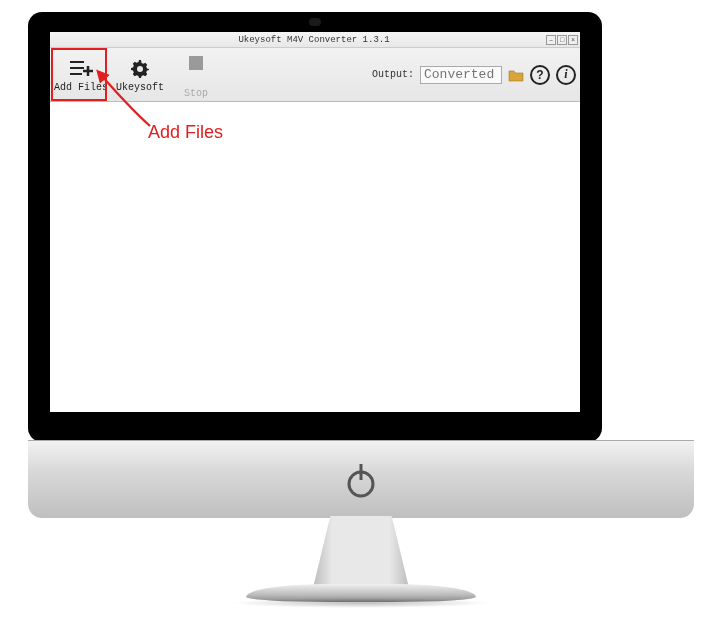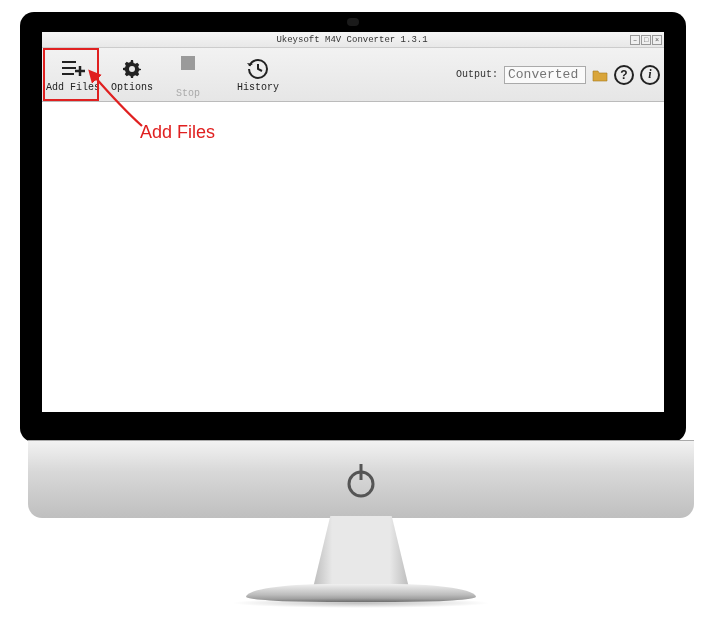--- a/index.html
+++ b/index.html
@@ -8,22 +8,22 @@
       height: 630px;
       background: #fff;
       font-family: "Courier New", monospace;
       position: relative;
       overflow: hidden;
     }
     
     .monitor {
       position: absolute;
       top: 12px;
-      left: 20px;
-      width: 666px;
+      left: 28px;
+      width: 574px;
       height: 430px;
       background: #000;
       border-radius: 14px;
       padding: 20px 22px 30px 22px;
     }
     .camera {
       position: absolute;
       top: 6px;
       left: 50%;
       transform: translateX(-50%);
@@ -244,45 +244,35 @@
         <span>Add Files</span>
       </div>
 
       <div class="tb-btn">
         <span class="ico">
           <svg width="24" height="24" viewBox="0 0 24 24">
             <path d="M12 8a4 4 0 100 8 4 4 0 000-8zm9 4l-2-.5-.8-2 1-1.8-1.9-1.9-1.8 1-2-.8L13 3h-2l-.5 2-2 .8-1.8-1L4.8 6.7l1 1.8-.8 2L3 11v2l2 .5.8 2-1 1.8 1.9 1.9 1.8-1 2 .8.5 2h2l.5-2 2-.8 1.8 1 1.9-1.9-1-1.8.8-2 2-.5v-2z" fill="#222"></path>
             <circle cx="12" cy="12" r="3" fill="#e6e6e6"></circle>
           </svg>
         </span>
-        <span>Options</span>
+        <span>Ukeysoft</span>
       </div>
 
 
       <div class="tb-btn disabled">
         <span class="ico">
           <svg width="18" height="18" viewBox="0 0 18 18">
             <rect x="2" y="2" width="14" height="14" fill="#9a9a9a"></rect>
           </svg>
         </span>
         <span>Stop</span>
       </div>
 
       <div class="spacer"></div>
 
-      <div class="tb-btn">
-        <span class="ico">
-          <svg width="24" height="24" viewBox="0 0 24 24" fill="none" stroke="#222" stroke-width="2">
-            <path d="M3 12a9 9 0 109-9 9 9 0 00-8.5 6"></path>
-            <polyline points="1 6 3.5 9 7 7" fill="#222" stroke="none"></polyline>
-            <polyline points="12 7 12 12 16 14"></polyline>
-          </svg>
-        </span>
-        <span>History</span>
-      </div>
 
       <div class="tb-right">
         <span>Output:</span>
         <input class="output-box" readonly="" placeholder="Converted" style="">
         <span class="folder-ico">
           <svg width="16" height="14" viewBox="0 0 16 14">
             <path d="M1 3h5l1 2h8v8H1z" fill="#d9a53a" stroke="#a67a20" stroke-width="0.6"></path>
           </svg>
         </span>
         <div class="circ-btn">

